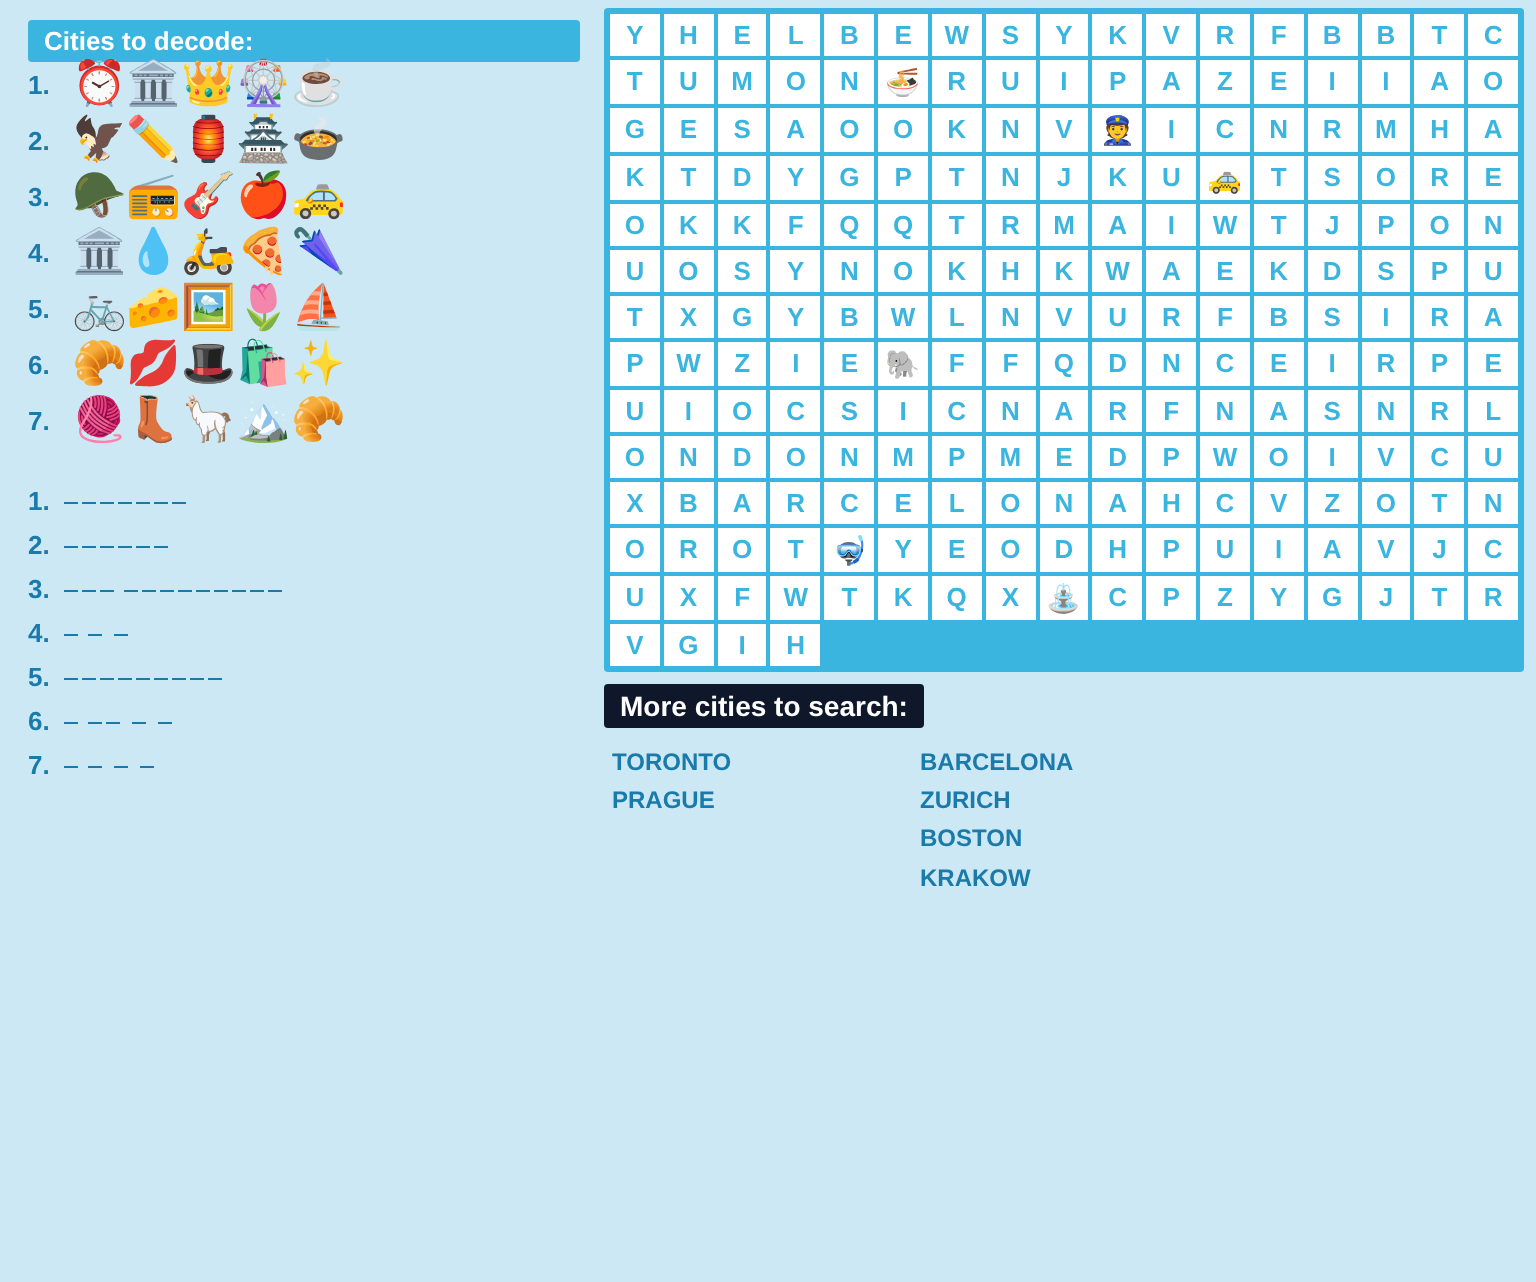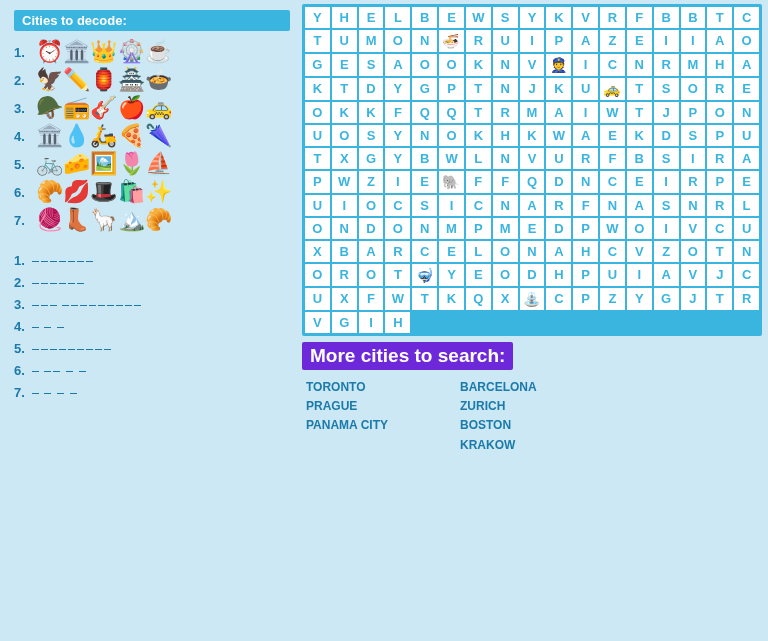--- a/index.html
+++ b/index.html
@@ -22,21 +22,21 @@
       gap: 0;
     }
 
     .section-title {
       background: #3ab5e0;
       color: white;
       font-size: 13px;
       font-weight: bold;
       padding: 3px 8px;
       display: inline-block;
-      margin-bottom: 10px;
+      margin-bottom: 0;
       border-radius: 2px;
     }
 
     .cities-list {
       display: flex;
       flex-direction: column;
       gap: 6px;
       margin-bottom: 16px;
     }
 
@@ -115,23 +115,23 @@
       line-height: 1;
       padding: 4px 0;
       min-width: 0;
     }
 
     .bottom-section {
       margin-top: 6px;
     }
 
     .more-cities-title {
-      background: #6d28d9;
+      background: #0f172a;
       color: white;
-      font-size: 19px;
+      font-size: 14px;
       font-weight: bold;
       padding: 3px 8px;
       display: inline-block;
       margin-bottom: 8px;
       border-radius: 2px;
     }
 
     .cities-grid {
       display: grid;
       grid-template-columns: repeat(3, 1fr);
@@ -453,21 +453,20 @@
         <div class="cell">H</div>
       </div>
   </div>
 
   <div class="bottom-section">
     <span class="more-cities-title">More cities to search:</span>
     <div class="cities-grid">
       <div>
         <div class="city-name">TORONTO</div>
         <div class="city-name">PRAGUE</div>
-        <div class="city-name">PANAMA CITY</div>
       </div>
       <div>
         <div class="city-name">BARCELONA</div>
         <div class="city-name">ZURICH</div>
         <div class="city-name">BOSTON</div>
         <div class="city-name">KRAKOW</div>
       </div>
     </div>
   </div>
 </div>

